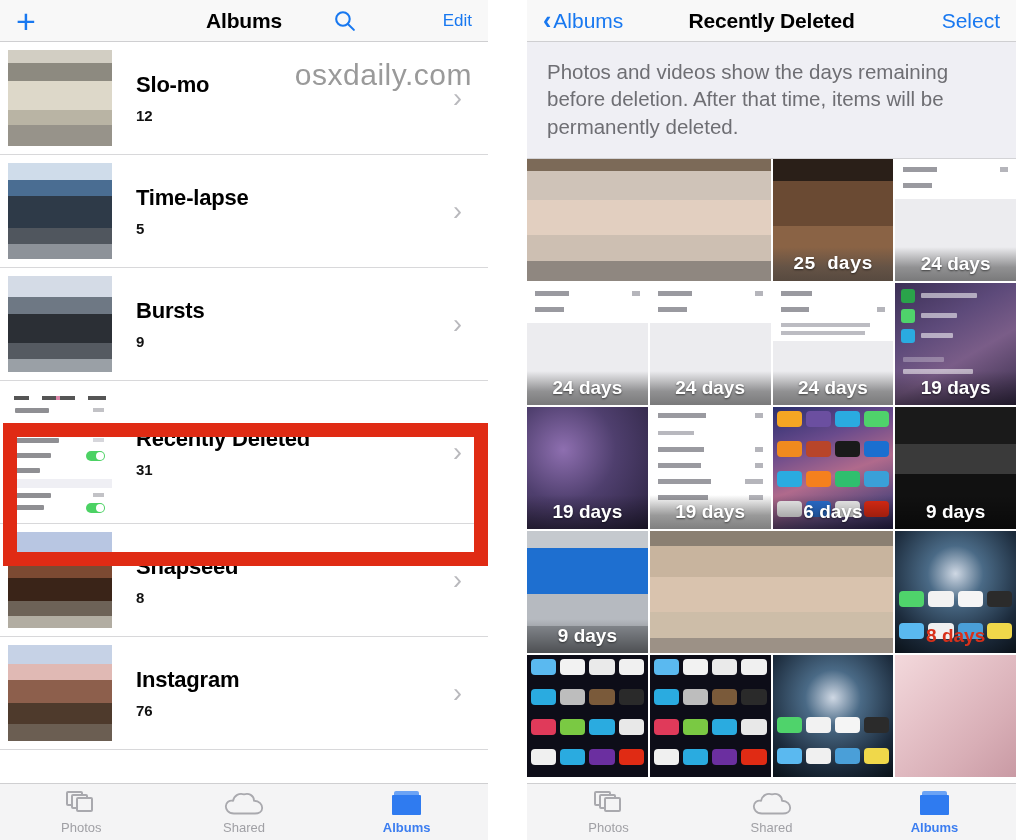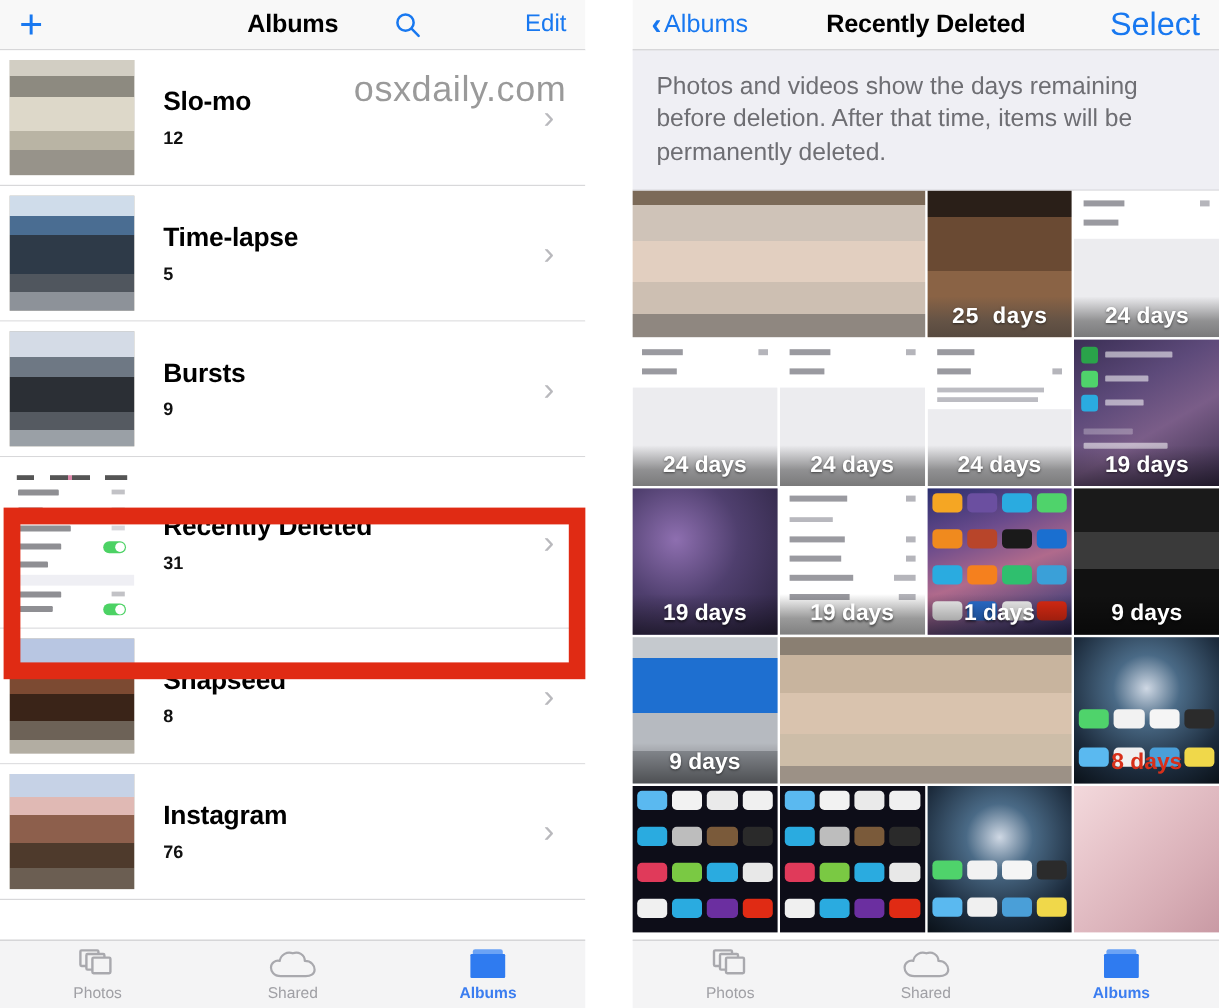--- a/index.html
+++ b/index.html
@@ -233,21 +233,21 @@
         <span class="plus-icon">+</span>
       </div>
       <div class="nav-title">Albums</div>
       <div class="nav-right">
         <span style="margin-right:38px;display:inline-flex;">
           <svg width="25" height="25" viewBox="0 0 24 24" fill="none" stroke="#1878f0" stroke-width="2">
             <circle cx="10.5" cy="10.5" r="6.5"></circle>
               <line x1="15.5" y1="15.5" x2="21" y2="21" stroke-linecap="round"></line>
           </svg>
         </span>
-        <span style="font-size:20px;margin-left:48px;">Edit</span>
+        <span style="font-size:17px;margin-left:48px;">Edit</span>
       </div>
     </div>
 
     <div class="list">
 
 
       <div class="row">
         <div class="thumb">
             <div class="px t2"></div>
           </div>
@@ -366,21 +366,21 @@
 
   <div class="phone right">
 
     <div class="navbar">
       <div class="nav-left">
         <span class="chev-back">‹</span>
         <span style="font-size:21px;">Albums</span>
       </div>
       <div class="nav-title">Recently Deleted</div>
       <div class="nav-right">
-        <span style="font-size:27px;">Select</span>
+        <span style="font-size:21px;">Select</span>
       </div>
     </div>
 
     <div class="notice">Photos and videos show the days remaining before deletion. After that time, items will be permanently deleted.</div>
 
     <div class="grid">
 
       <div class="cell wide2 a-blur1"></div>
 
       <div class="cell a-table">
@@ -464,21 +464,21 @@
             <span style="background:#1a6fd0"></span>
           <span style="background:#2aabe0"></span>
             <span style="background:#f5801e"></span>
           <span style="background:#2fbf6e"></span>
             <span style="background:#3aa0d8"></span>
           <span style="background:#f0f0f0"></span>
             <span style="background:#2a6fd0"></span>
           <span style="background:#f2f2f2"></span>
             <span style="background:#e02b14"></span>
         </div>
-        <div class="badge dark">1 days</div>
+        <div class="badge dark">6 days</div>
       </div>
 
       <div class="cell a-dark">
         <div class="badge dark">9 days</div>
       </div>
 
       <div class="cell a-blueui">
         <div class="badge dark">9 days</div>
       </div>
 

